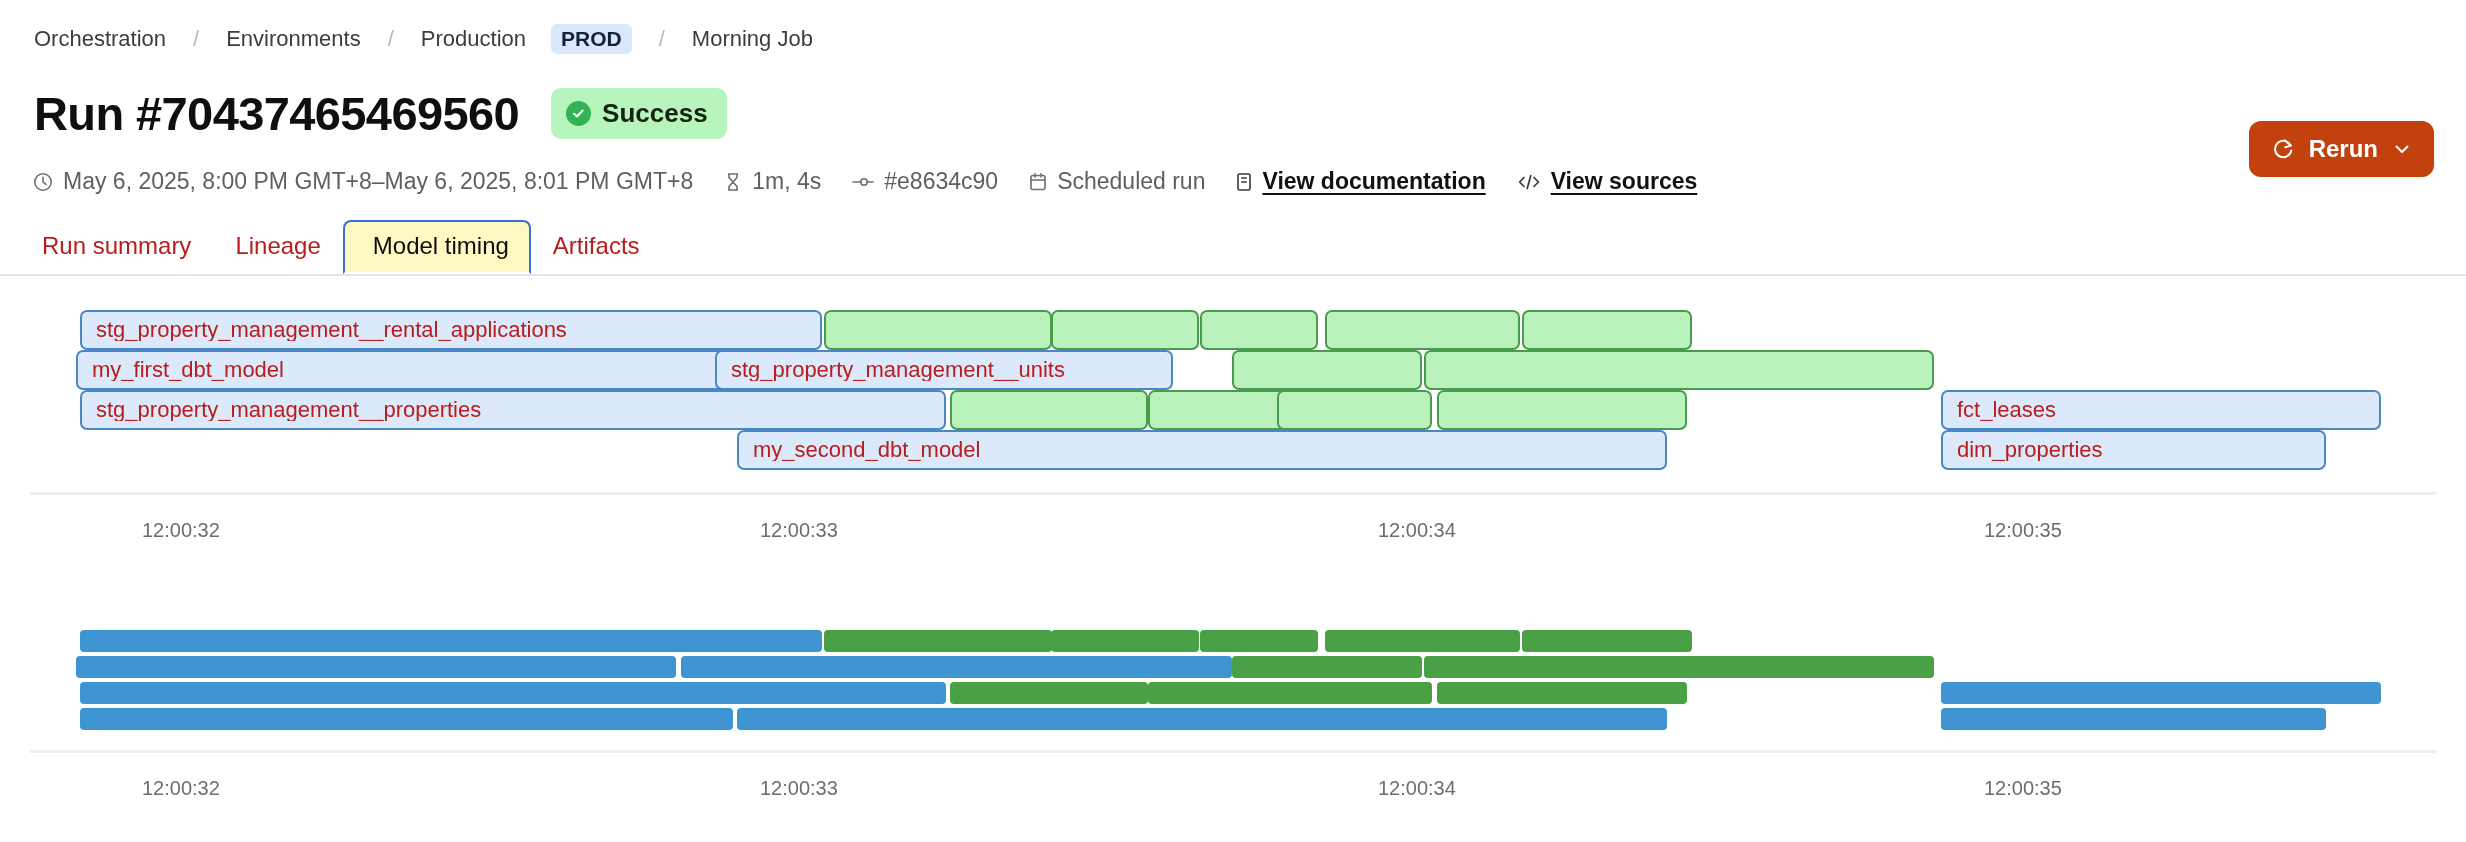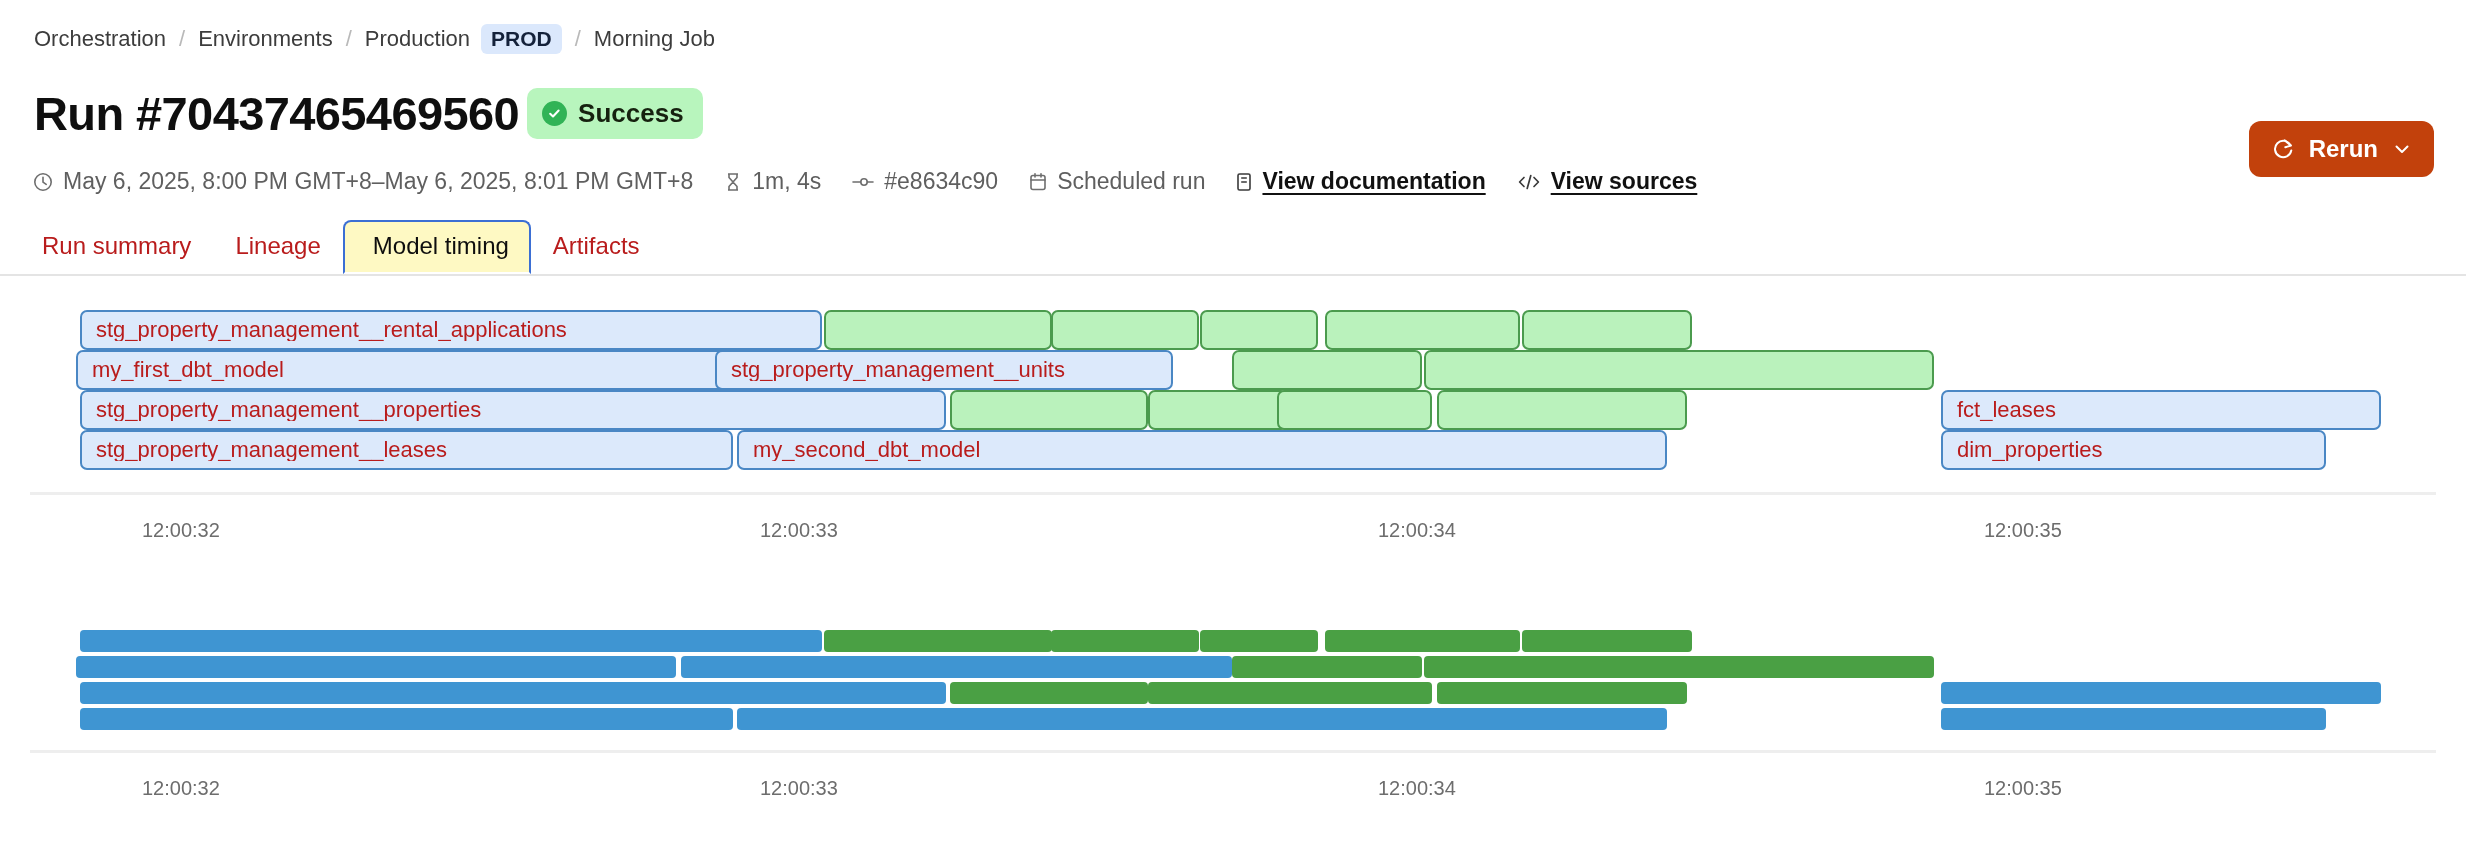--- a/index.html
+++ b/index.html
@@ -8,35 +8,35 @@
     width: 2466px; height: 842px;
     background: #ffffff;
     font-family: "Liberation Sans", sans-serif;
     color: #1c1c1c;
     overflow: hidden;
   }
 
   
   .breadcrumb {
     position: absolute; left: 34px; top: 24px;
-    display: flex; align-items: center; gap: 2px;
+    display: flex; align-items: center; gap: 16px;
     font-size: 22px; color: #3c3c3c; line-height: 1;
   }
   .crumb { white-space: nowrap; }
   .crumb-sep { color: #b9b9b9; margin: 0 11px; }
   .crumb-badge {
     background: #dbe8fc; color: #14213a;
     border-radius: 6px; padding: 4px 10px 5px 10px;
     font-weight: 700; font-size: 21px; margin-left: 9px;
   }
 
   
   .title-row {
     position: absolute; left: 34px; top: 88px;
-    display: flex; align-items: center; gap: 8px;
+    display: flex; align-items: center; gap: 32px;
   }
   .page-title {
     font-size: 47px; font-weight: 700; letter-spacing: -0.6px;
     line-height: 1; color: #0f0f0f; white-space: nowrap;
   }
   .status-badge {
     display: flex; align-items: center; gap: 11px;
     background: #b8f5bd; border-radius: 10px;
     padding: 10px 19px 10px 15px;
     font-size: 26px; font-weight: 600; color: #16210f;
@@ -266,23 +266,20 @@
       </div>
       <div class="bar test" style="left: 950px; width: 198px;"></div>
       <div class="bar test" style="left: 1148px; width: 140px;"></div>
       <div class="bar test" style="left: 1277px; width: 155px;"></div>
       <div class="bar test" style="left: 1437px; width: 250px;"></div>
       <div class="bar model" style="left: 1941px; width: 440px;">
         <span class="bar-label">fct_leases</span>
       </div>
     </div>
     <div class="track" style="top: 120px;">
-      <div class="bar model" style="left: 80px; width: 653px;">
-        <span class="bar-label">stg_property_management__leases</span>
-      </div>
       <div class="bar model" style="left: 737px; width: 930px;">
         <span class="bar-label">my_second_dbt_model</span>
       </div>
       <div class="bar model" style="left: 1941px; width: 385px;">
         <span class="bar-label">dim_properties</span>
       </div>
     </div>
     <div class="axis-rule" style="top: 182px;"></div>
     <div class="axis-labels" style="top: 210px;">
       <span class="axis-tick" style="left: 142px;">12:00:32</span>

